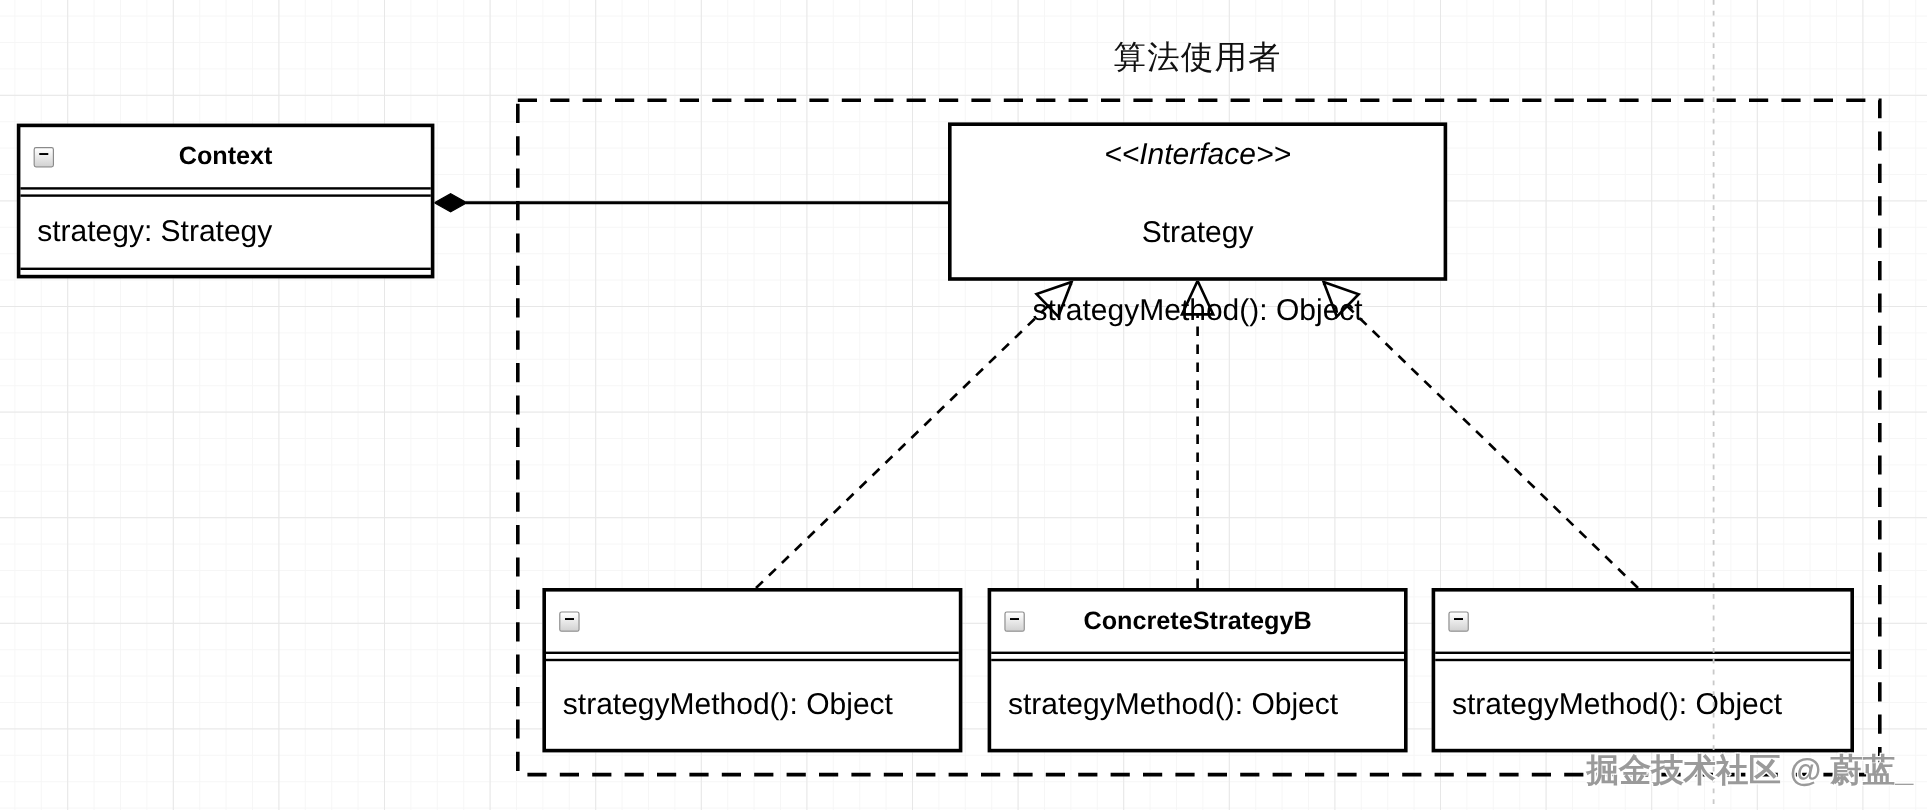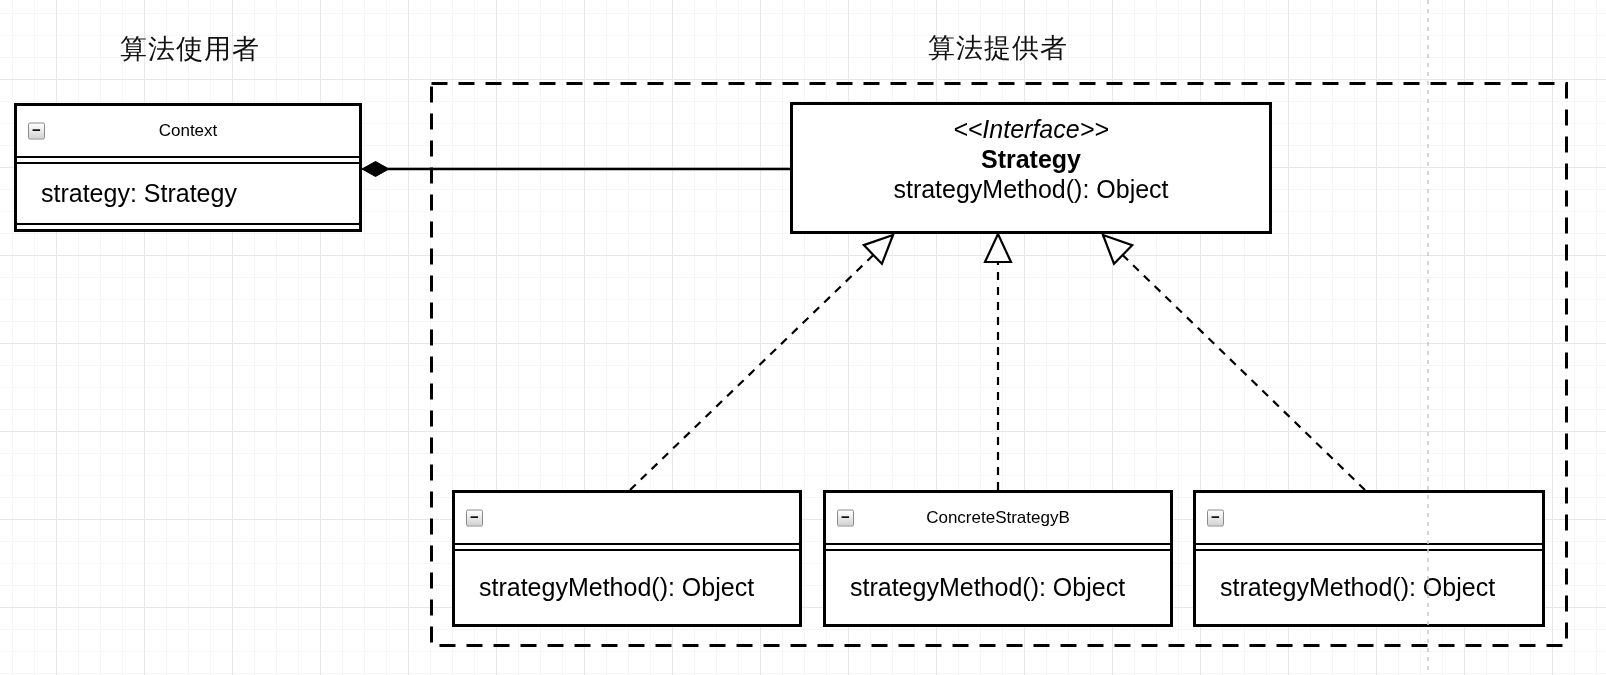--- a/index.html
+++ b/index.html
@@ -38,61 +38,60 @@
     border: 3px solid #000;
     box-sizing: border-box;
     display: flex; flex-direction: column;
   }
   .uml-title {
     position: relative;
     height: 50px; flex: 0 0 auto;
     border-bottom: 2.5px solid #000;
     display: flex; align-items: center; justify-content: center;
   }
-  .uml-name { font-size: 17px; font-weight: normal; }
+  .uml-name { font-size: 21px; font-weight: bold; }
   .collapse-box {
     position: absolute; left: 11px; top: 50%;
     transform: translateY(-50%);
     width: 17px; height: 17px;
     border: 1.5px solid #8a8a8a; border-radius: 2px;
     background: linear-gradient(#ffffff, #d2d2d2);
     box-sizing: border-box;
     font-size: 15px; font-weight: bold; line-height: 12px;
     text-align: center; color: #000;
     cursor: pointer;
   }
   .uml-strip {
     flex: 0 0 auto; height: 4px;
     border-bottom: 2.5px solid #000;
   }
   .uml-members {
     flex: 1 1 auto;
     display: flex; align-items: center;
     padding-left: 14px;
     font-size: 25px;
-    margin-left: 10px;
   }
   .uml-bottom-strip {
     flex: 0 0 auto; height: 4.5px;
     border-top: 2.5px solid #000;
   }
   
   .uml-interface {
     position: absolute; z-index: 10;
     background: #ffffff; border: 3px solid #000;
     box-sizing: border-box;
     display: flex; flex-direction: column;
     align-items: center; justify-content: flex-start;
     padding-top: 9px; line-height: 30px; font-size: 25px;
   }
   .stereotype { font-style: italic; }
-  .iface-name { font-weight: bold; }
+  .iface-name { font-weight: normal; }
 
   .pos-context   { left: 14px;  top: 103px; width: 348px; height: 129px; }
-  .pos-strategy  { left: 790px; top: 102px; width: 482px; height: 132px; }
+  .pos-strategy  { left: 790px; top: 102px; width: 416px; height: 132px; gap: 35px; }
   .pos-concrete-a{ left: 452px; top: 490px; width: 350px; height: 137px; }
   .pos-concrete-b{ left: 823px; top: 490px; width: 350px; height: 137px; }
   .pos-concrete-c{ left: 1193px;top: 490px; width: 352px; height: 137px; }
 
   .watermark {
     position: absolute; z-index: 60;
     left: 1322px; top: 624px;
     font-size: 27px; font-weight: bold;
     color: #9a9a9a;
     text-shadow: 1px 1px 0 #ffffff, -1px -1px 0 #ffffff,
@@ -114,22 +113,21 @@
 
     <line x1="630" y1="490" x2="893" y2="236" stroke="#000" stroke-width="2.2" stroke-dasharray="8 7"></line>
     <line x1="998" y1="490" x2="998" y2="236" stroke="#000" stroke-width="2.2" stroke-dasharray="8 7"></line>
     <line x1="1365" y1="490" x2="1103" y2="236" stroke="#000" stroke-width="2.2" stroke-dasharray="8 7"></line>
 
     <polygon points="893,235 881.9,263.8 863.8,245.1" fill="#fff" stroke="#000" stroke-width="2.2"></polygon>
     <polygon points="998,234 985,262 1011,262" fill="#fff" stroke="#000" stroke-width="2.2"></polygon>
     <polygon points="1103,235 1132.2,245.2 1114,263.8" fill="#fff" stroke="#000" stroke-width="2.2"></polygon>
   </svg>
 
-  <div class="zone-label consumer">算法使用者</div>
-  <div class="zone-label provider">算法提供者</div>
+  <div class="zone-label provider">算法使用者</div>
 
   <div class="uml-class pos-context">
     <div class="uml-title">
       <span class="collapse-box">−</span>
       <span class="uml-name">Context</span>
     </div>
     <div class="uml-strip"></div>
     <div class="uml-members">
       <span>strategy: Strategy</span>
     </div>
@@ -170,13 +168,14 @@
     <div class="uml-strip"></div>
     <div class="uml-members">
       <span>strategyMethod(): Object</span>
     </div>
   </div>
 
   <svg class="guide-layer" width="1606" height="675" viewBox="0 0 1606 675">
     <line x1="1428" y1="0" x2="1428" y2="675" stroke="#c9c9c9" stroke-width="1.5" stroke-dasharray="4 5"></line>
   </svg>
 
+  <div class="watermark">掘金技术社区 @ 蔚蓝_</div>
 </div>
 
 </body></html>

